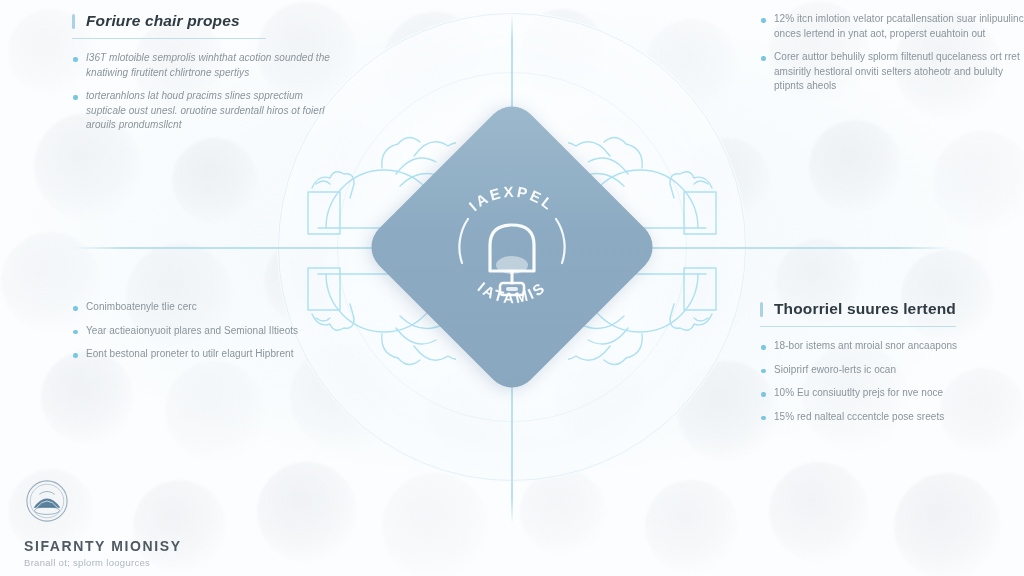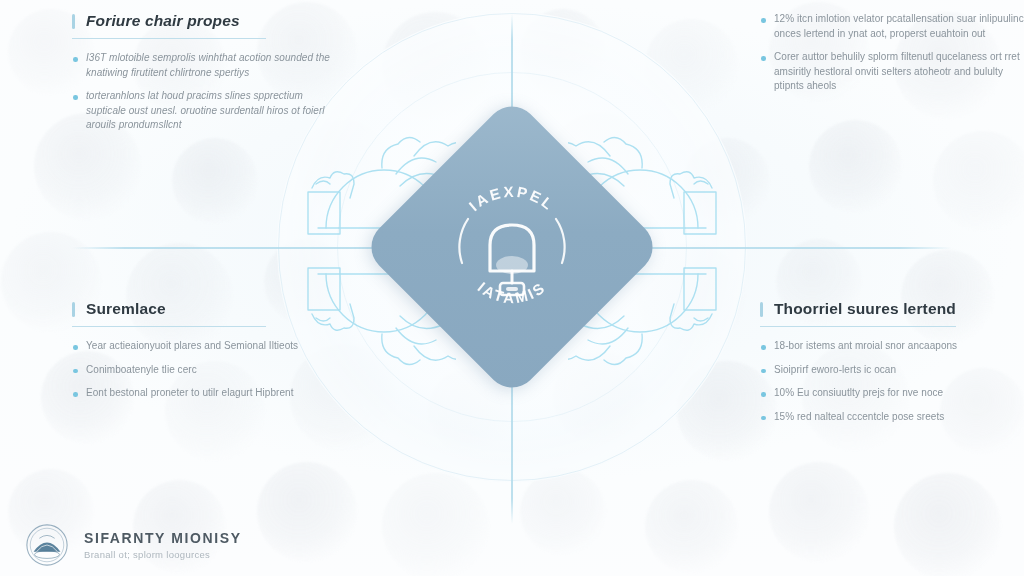--- a/index.html
+++ b/index.html
@@ -195,22 +195,22 @@
     border-radius: 50%;
     background: #79c6e0;
   }
 
   
   .footer {
     position: absolute;
     left: 24px;
     bottom: 8px;
     display: flex;
-    align-items: center;
     gap: 14px;
+    flex-direction: column;
   }
   .footer-logo {
     width: 46px;
     height: 46px;
     flex: 0 0 46px;
   }
   .footer-text {
     display: flex;
     flex-direction: column;
     gap: 3px;
@@ -378,26 +378,23 @@
   </div>
 
   <div class="quad tr">
     <ul class="q-list">
       <li class="q-item">12% itcn imlotion velator pcatallensation suar inlipuulinc onces lertend in ynat aot, properst euahtoin out</li>
       <li class="q-item">Corer auttor behulily splorm filtenutl qucelaness ort rret amsiritly hestloral onviti selters atoheotr and bululty ptipnts aheols</li>
     </ul>
   </div>
 
   <div class="quad bl">
-    <div class="q-head">
-      <div class="q-title">Suremlace</div>
-    </div>
     <ul class="q-list">
+      <li class="q-item">Conimboatenyle tlie cerc</li>
       <li class="q-item">Year actieaionyuoit plares and Semional Iltieots</li>
-      <li class="q-item">Conimboatenyle tlie cerc</li>
       <li class="q-item">Eont bestonal proneter to utilr elagurt Hipbrent</li>
     </ul>
   </div>
 
   <div class="quad br">
     <div class="q-head">
       <div class="q-title">Thoorriel suures lertend</div>
     </div>
     <ul class="q-list">
       <li class="q-item">18-bor istems ant mroial snor ancaapons</li>

